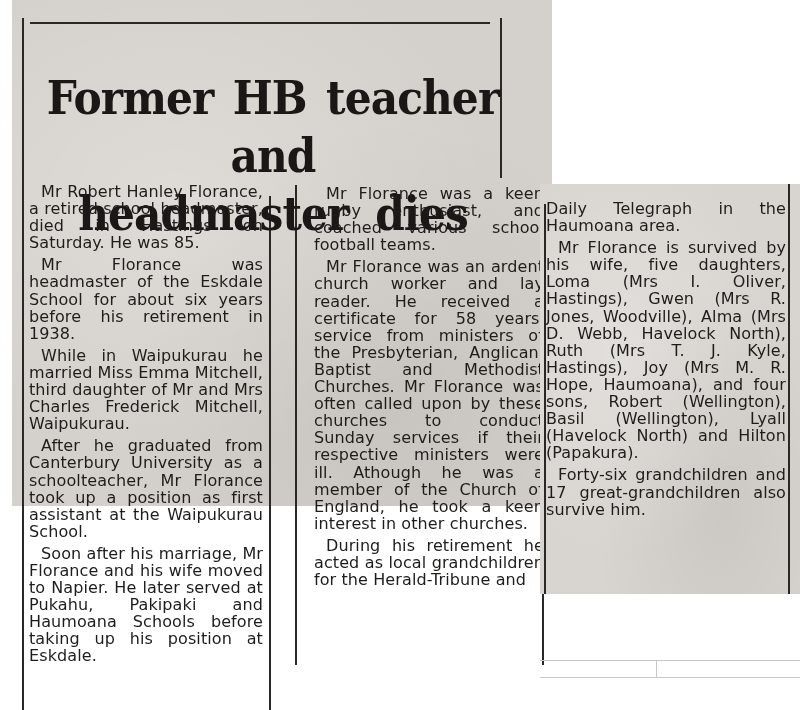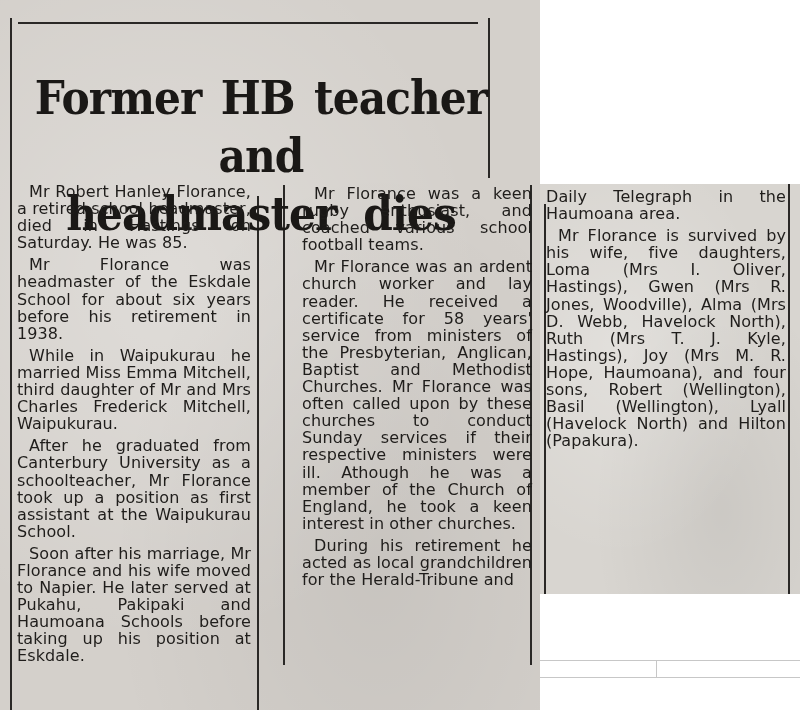--- a/index.html
+++ b/index.html
@@ -8,21 +8,21 @@
     background: #ffffff;
     font-family: "DejaVu Sans", sans-serif;
     color: #1c1a18;
   }
   .paper {
     position: absolute;
     background: #d4d0cb;
     background-image: radial-gradient(ellipse at 30% 40%, rgba(255,255,255,0.25), rgba(0,0,0,0) 60%),
                       radial-gradient(ellipse at 70% 80%, rgba(0,0,0,0.06), rgba(0,0,0,0) 50%);
   }
-  #clip-left { left: 0; top: 0; width: 540px; height: 710px; }
+  #clip-left { left: 12px; top: 0; width: 540px; height: 506px; }
   #clip-right { left: 540px; top: 184px; width: 260px; height: 410px; background-color: #d8d5d0; }
 
   .rule-top { position: absolute; left: 18px; top: 22px; width: 460px; height: 1.5px; background: #2a2826; }
   .vline { position: absolute; width: 1.5px; background: #2a2826; }
 
   .headline {
     position: absolute; left: 12px; top: 38px; width: 498px;
     text-align: center;
     font-family: "DejaVu Serif", serif;
     font-weight: bold;
@@ -39,21 +39,21 @@
     font-family: "DejaVu Sans", sans-serif;
     font-size: 16px; line-height: 17.1px;
     text-align: justify;
     letter-spacing: 0.1px;
     color: #1f1d1b;
   }
   .col p { margin: 0 0 5px 0; text-indent: 12px; }
   .col p.noindent { text-indent: 0; }
   #col1 { left: 17px; top: 183px; width: 234px; }
   #col2 { left: 290px; top: 185px; width: 230px; margin-left: 12px; }
-  #col3 { left: 546px; top: 188px; width: 240px; }
+  #col3 { left: 546px; top: 200px; width: 240px; }
 
   .grid-lines { position: absolute; left: 540px; top: 660px; width: 260px; height: 16px;
     border-top: 1px solid #c7c7c7; border-bottom: 1px solid #c7c7c7; }
   .grid-lines .sep { position: absolute; left: 116px; top: 0; width: 1px; height: 16px; background: #c7c7c7; }
 </style>
 </head>
 <body>
 
 <div id="clip-left" class="paper">
   <div class="rule-top"></div>
@@ -84,17 +84,18 @@
 </div>
 
 <div id="clip-right" class="paper">
   <div class="vline" style="left:4px; top:20px; height:390px;"></div>
   <div class="vline" style="left:248px; top:0px; height:410px;"></div>
 </div>
 
 <div id="col3" class="col">
   <p class="noindent">Daily Telegraph in the Haumoana area.</p>
   <p>Mr Florance is survived by his wife, five daughters, Loma (Mrs I. Oliver, Hastings), Gwen (Mrs R. Jones, Woodville), Alma (Mrs D. Webb, Havelock North), Ruth (Mrs T. J. Kyle, Hastings), Joy (Mrs M. R. Hope, Haumoana), and four sons, Robert (Wellington), Basil (Wellington), Lyall (Havelock North) and Hilton (Papakura).</p>
+  <p>Forty-six grandchildren and 17 great-grandchildren also survive him.</p>
 </div>
 
 <div class="grid-lines">
   <div class="sep"></div>
 </div>
 
 </body></html>

